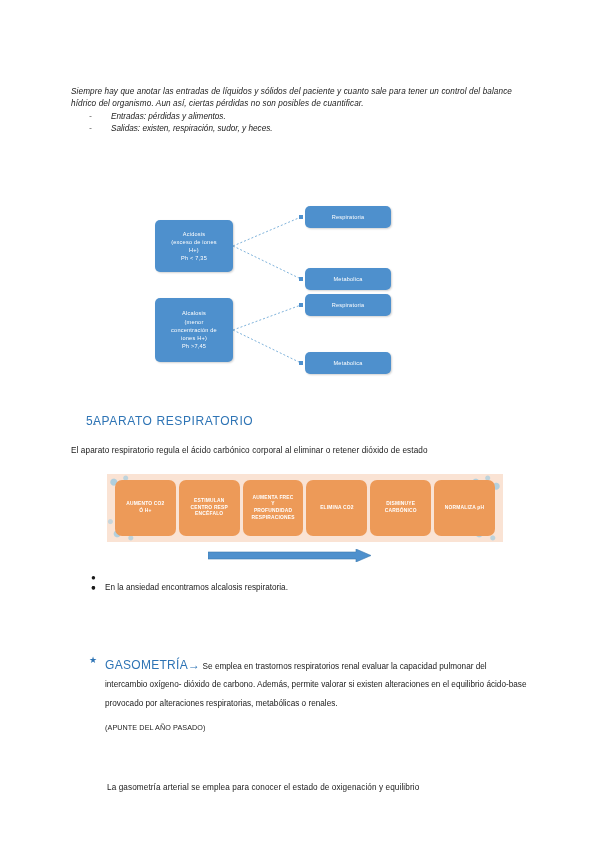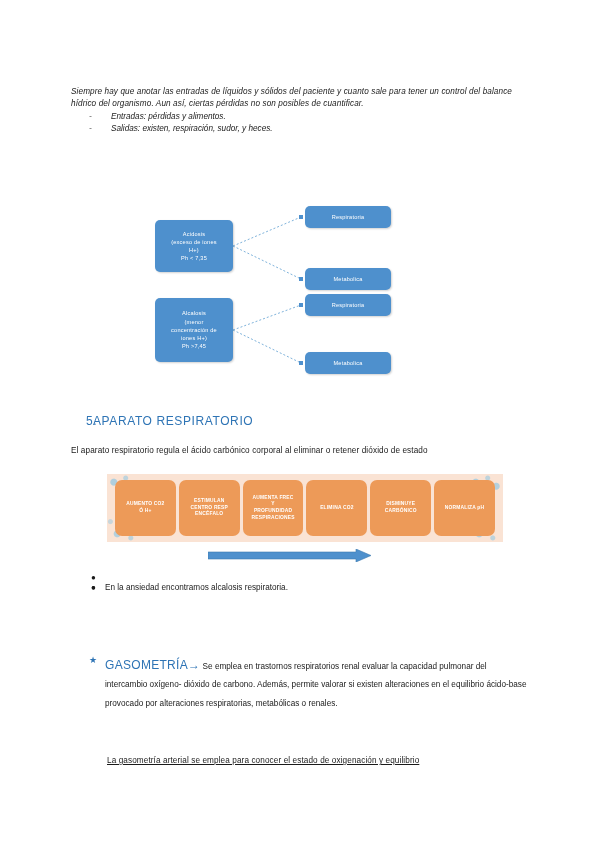--- a/index.html
+++ b/index.html
@@ -240,23 +240,22 @@
     font-size: 7.2px;
     color: #1a1a1a;
     margin-top: 13px;
     padding-left: 34px;
     letter-spacing: 0.1px;
   }
 
   .para-final {
     position: absolute;
     left: 107px;
-    top: 755px;
+    top: 782px;
     width: 422px;
-    text-decoration: underline;
   }
 </style>
 </head>
 <body>
 
 <div class="page">
 
   <div class="content">
     <p class="body-text">Siempre hay que anotar las entradas de líquidos y sólidos del paciente y cuanto sale para tener un control del balance hídrico del organismo. Aun así, ciertas pérdidas no son posibles de cuantificar.</p>
     <ul class="dash-list">
@@ -388,17 +387,18 @@
       <span class="dot">●</span>
       <span>En la ansiedad encontramos alcalosis respiratoria.</span>
     </li>
   </ul>
 
   <div class="gaso">
     <div class="gaso-row">
       <span class="gaso-star">★</span>
       <span class="gaso-text"><span class="gaso-title">GASOMETRÍA</span><span class="gaso-title">→</span><span> Se emplea en trastornos respiratorios renal evaluar la capacidad</span> <span>pulmonar del intercambio oxígeno- dióxido de carbono. Además, permite valorar si existen alteraciones en el equilibrio ácido-base provocado por alteraciones respiratorias, metabólicas o renales.</span></span>
     </div>
+    <div class="gaso-note">(APUNTE DEL AÑO PASADO)</div>
   </div>
 
   <p class="body-text para-final">La gasometría arterial se emplea para conocer el estado de oxigenación y equilibrio</p>
 
 </div>
 
 </body></html>

